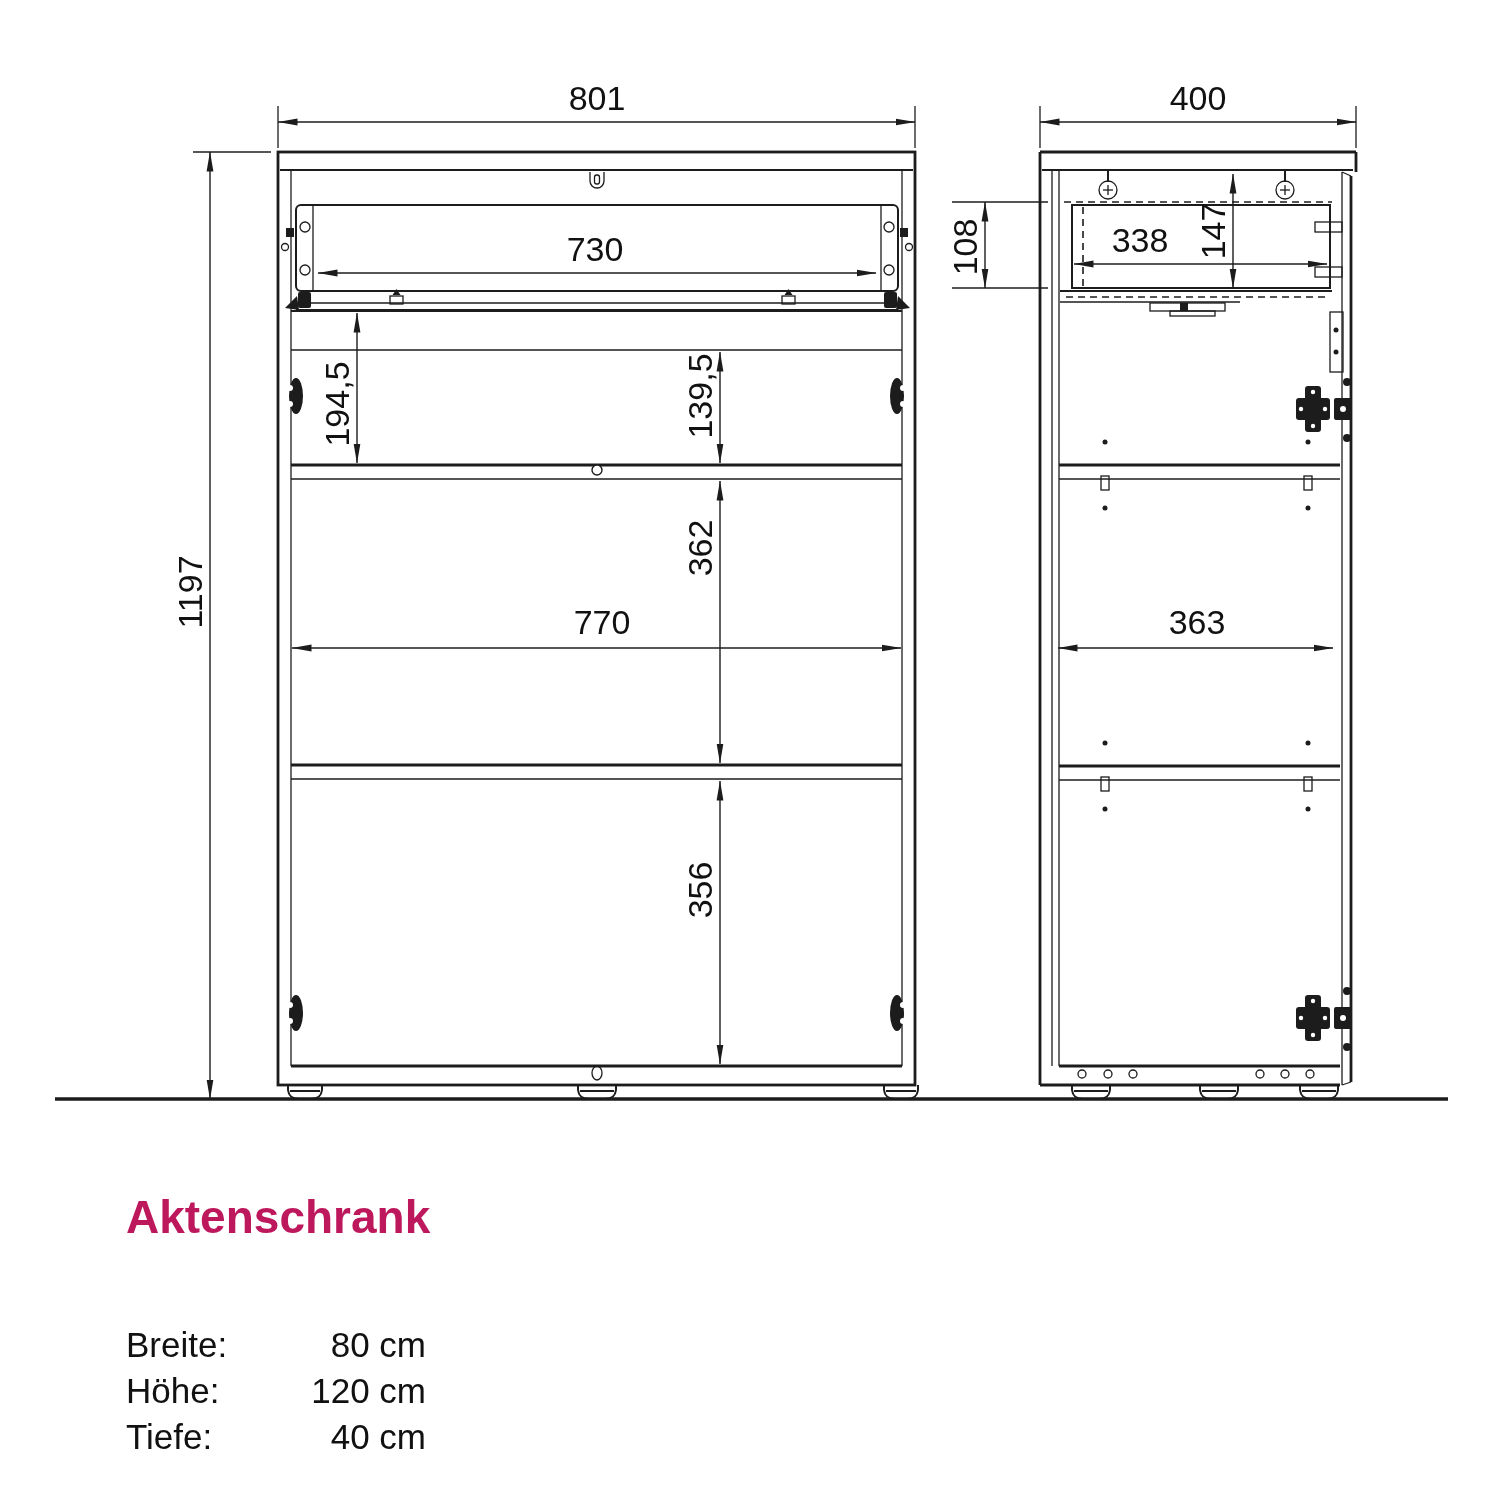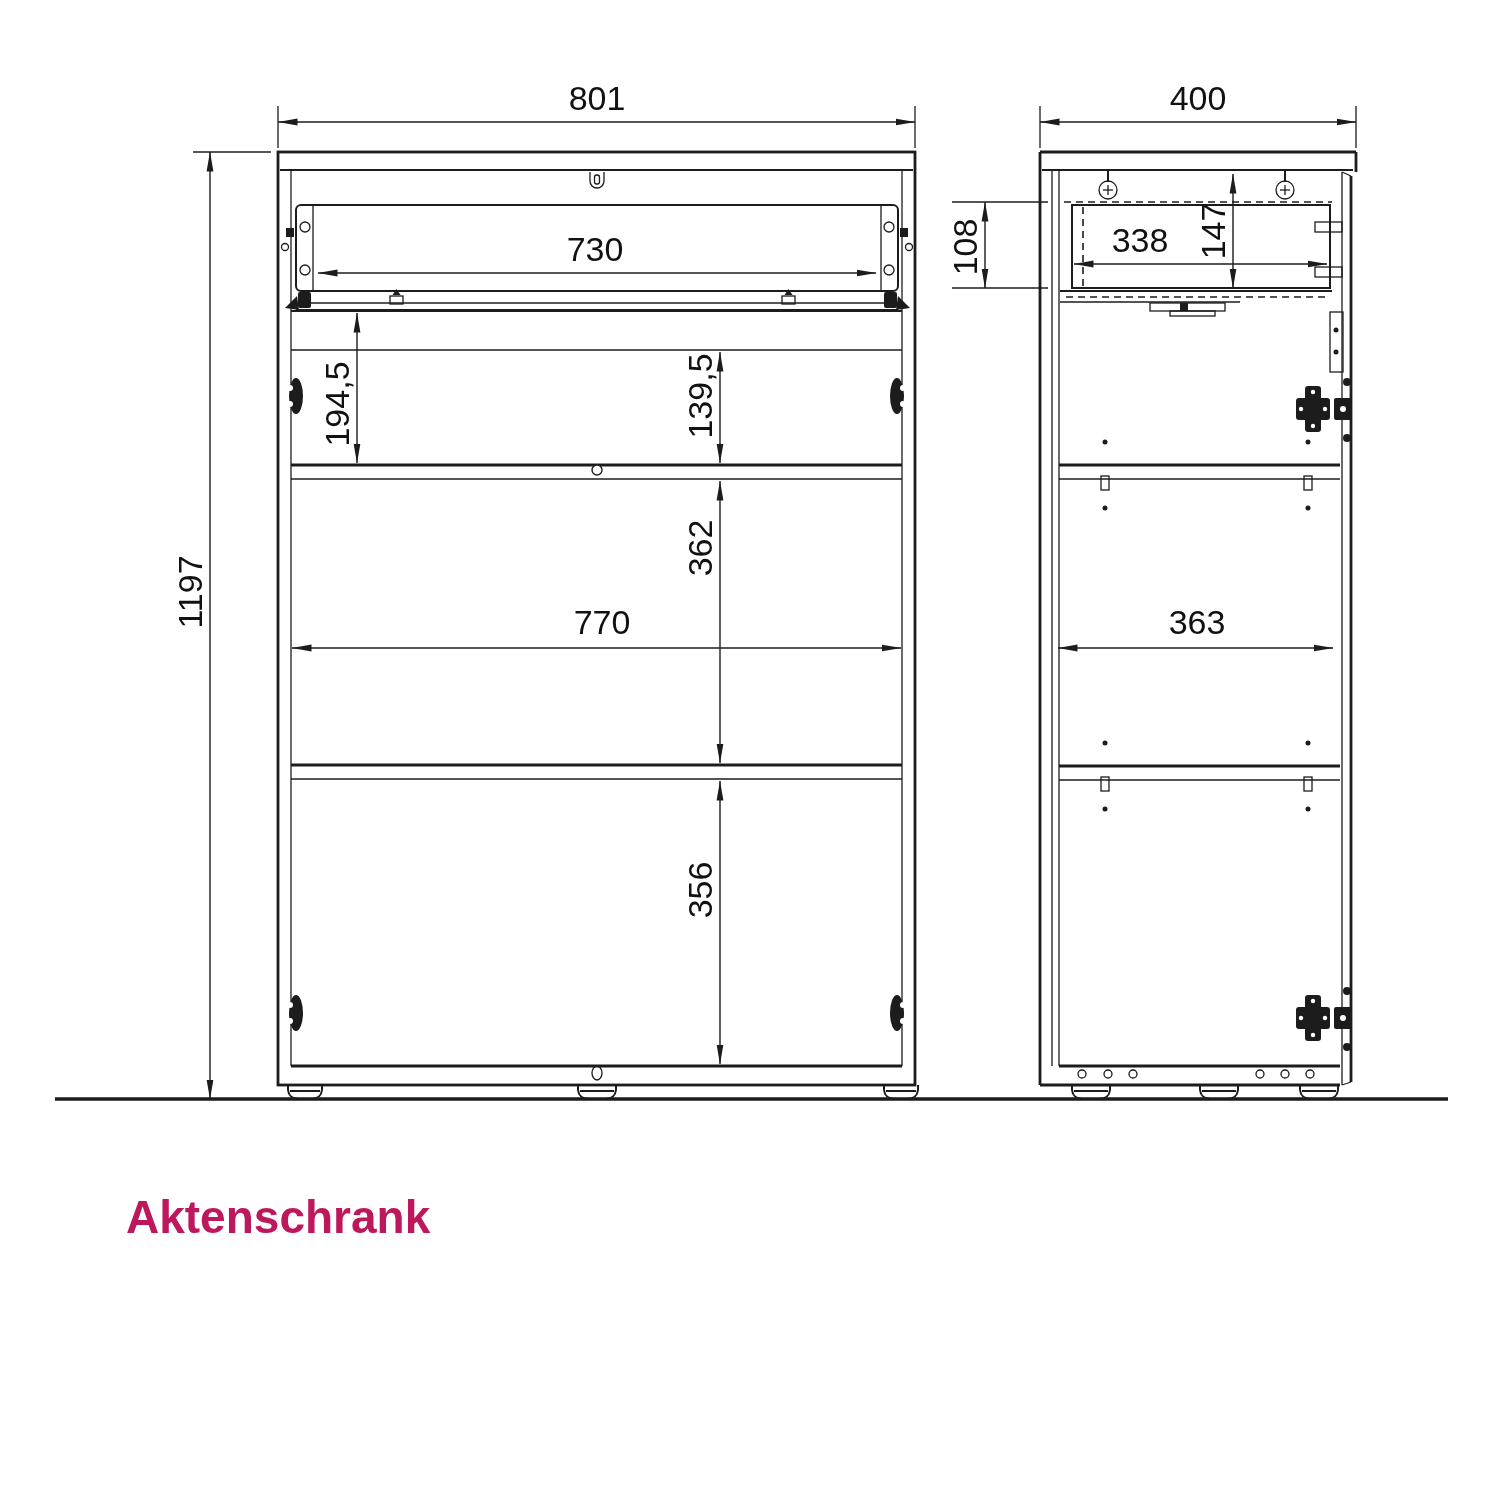--- a/index.html
+++ b/index.html
@@ -264,14 +264,28 @@
       <line class="dim" x1="1058" y1="648" x2="1333" y2="648"></line>
       <text x="1197" y="634" text-anchor="middle">363</text>
     </g>
   </g>
 
   <line x1="55" y1="1099" x2="1448" y2="1099" stroke="#1c1c1c" stroke-width="3.4"></line>
 </svg>
 
 <div class="title">Aktenschrank</div>
 
-
+<div class="specs">
+  <div class="row">
+    <span class="lbl">Breite:</span>
+    <span class="val">80 cm</span>
+  </div>
+  <div class="row">
+    <span class="lbl">Höhe:</span>
+    <span class="val">120 cm</span>
+  </div>
+  <div class="row">
+    <span class="lbl">Tiefe:</span>
+    <span class="val">40 cm</span>
+  </div>
 </div>
 
+</div>
+
 </body></html>

